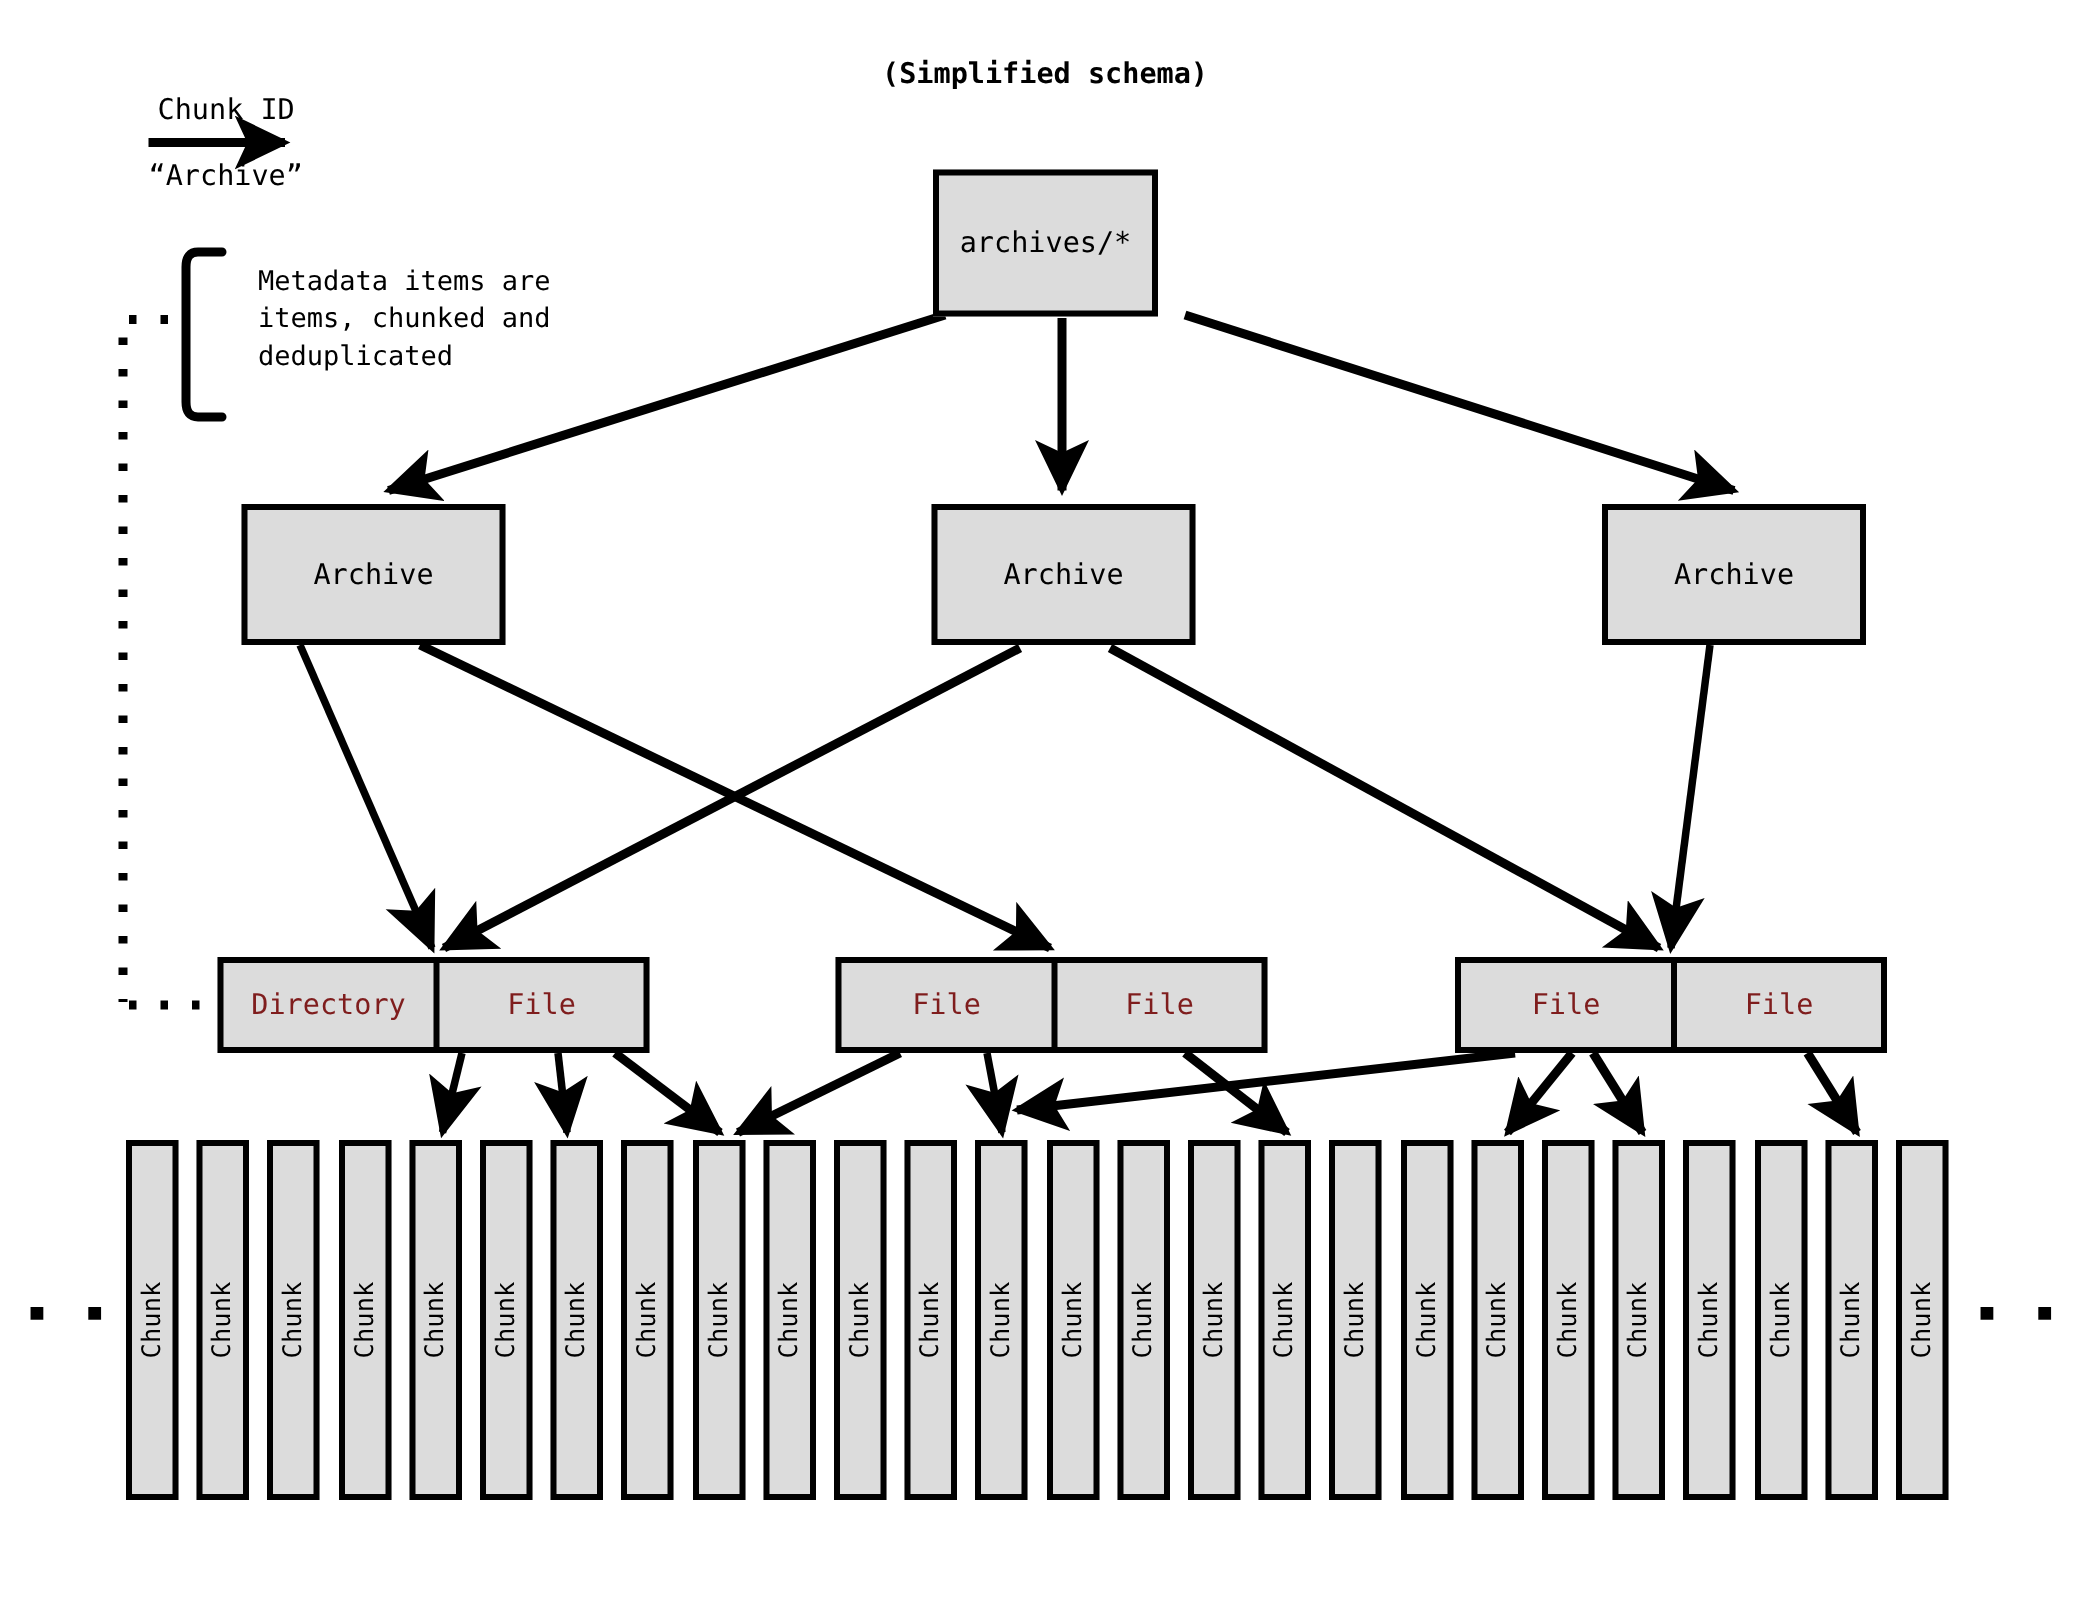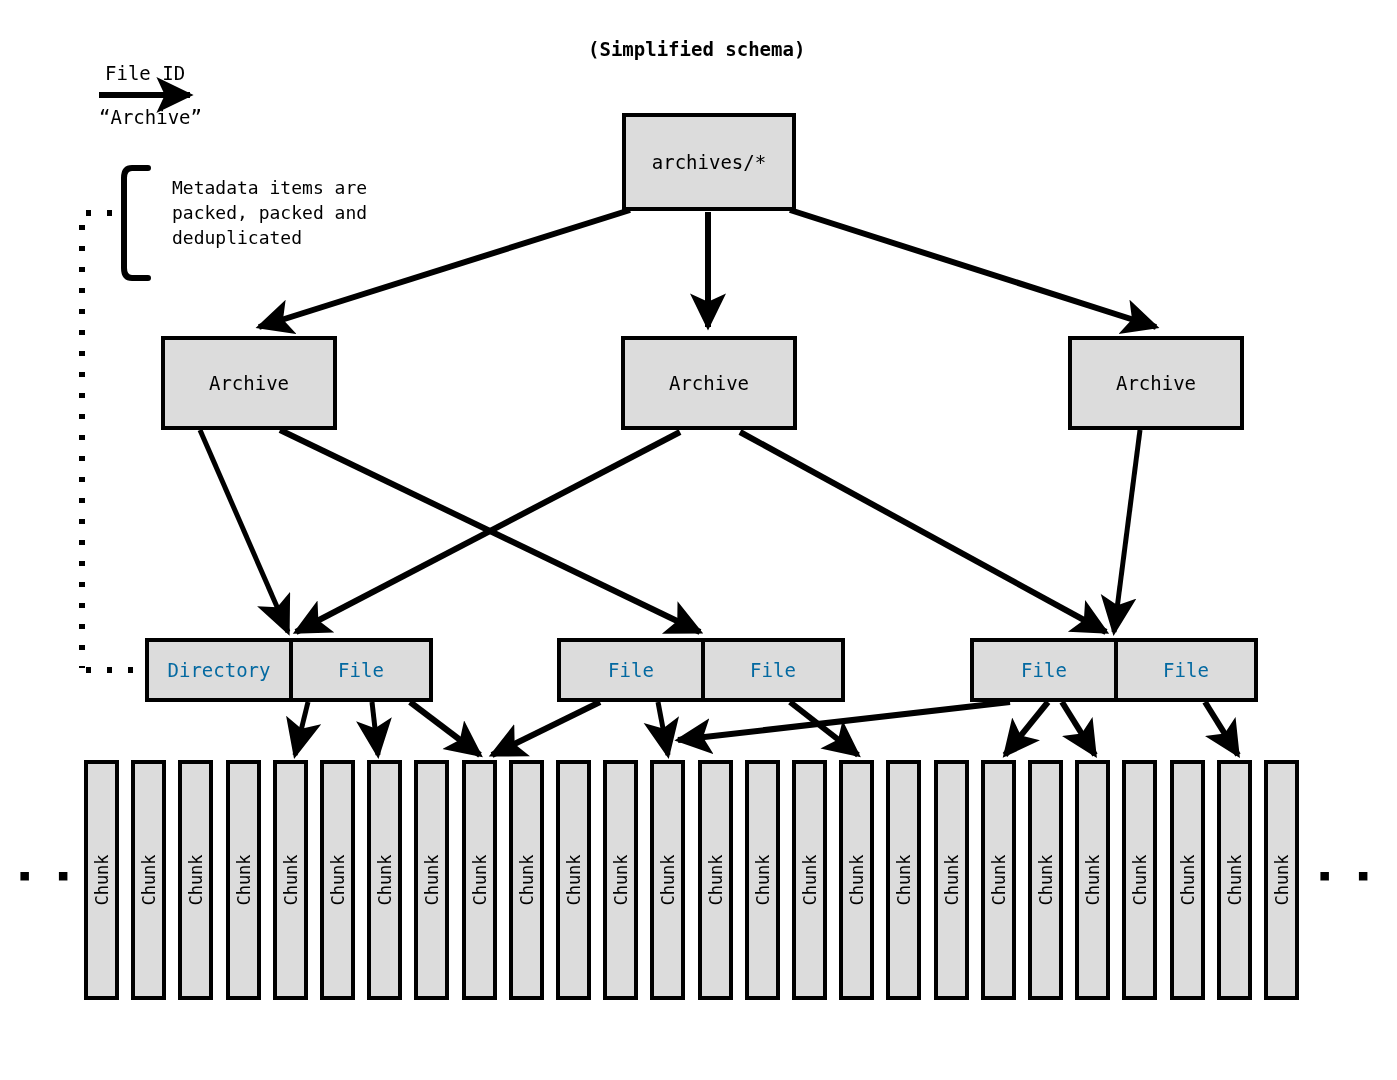--- a/index.html
+++ b/index.html
@@ -50,21 +50,21 @@
     display: flex;
     z-index: 3;
   }
   .split-cell {
     flex: 1 1 50%;
     display: flex;
     align-items: center;
     justify-content: center;
     font-family: "DejaVu Sans Mono", monospace;
     font-size: 19px;
-    color: #0369a1;
+    color: #7f1d1d;
     box-sizing: border-box;
   }
   .split-cell + .split-cell {
     border-left: 4px solid #000000;
   }
   .chunk-box {
     position: absolute;
     box-sizing: border-box;
     background: #dcdcdc;
     border: 4px solid #000000;
@@ -159,29 +159,29 @@
 
       <line x1="1010" y1="702" x2="678" y2="740" stroke="#000" stroke-width="6" marker-end="url(#ah)"></line>
       <line x1="1048" y1="702" x2="1005" y2="755" stroke="#000" stroke-width="6" marker-end="url(#ah)"></line>
       <line x1="1062" y1="702" x2="1095" y2="755" stroke="#000" stroke-width="6" marker-end="url(#ah)"></line>
       <line x1="1205" y1="702" x2="1238" y2="755" stroke="#000" stroke-width="6" marker-end="url(#ah)"></line>
     </g>
   </svg>
 
   <div class="caption-title" style="left:588px; top:38px;">(Simplified schema)</div>
 
-  <div class="legend-text" style="left:105px; top:62px;">File ID</div>
+  <div class="legend-text" style="left:105px; top:62px;">Chunk ID</div>
 
   <div class="legend-text" style="left:99px; top:106px;">“Archive”</div>
 
   <div class="note-text" style="left:140px; top:175px;">Metadata items are</div>
-  <div class="note-text" style="left:140px; top:200px;">packed, packed and</div>
+  <div class="note-text" style="left:140px; top:200px;">items, chunked and</div>
   <div class="note-text" style="left:140px; top:225px;">deduplicated</div>
 
-  <div class="node-box" style="left:622px; top:113px; width:174px; height:98px;">
+  <div class="node-box" style="left:622px; top:113px; width:150px; height:98px;">
     <span class="node-label">archives/*</span>
   </div>
 
   <div class="node-box" style="left:161px; top:336px; width:176px; height:94px;">
     <span class="node-label">Archive</span>
   </div>
 
   <div class="node-box" style="left:621px; top:336px; width:176px; height:94px;">
     <span class="node-label">Archive</span>
   </div>

